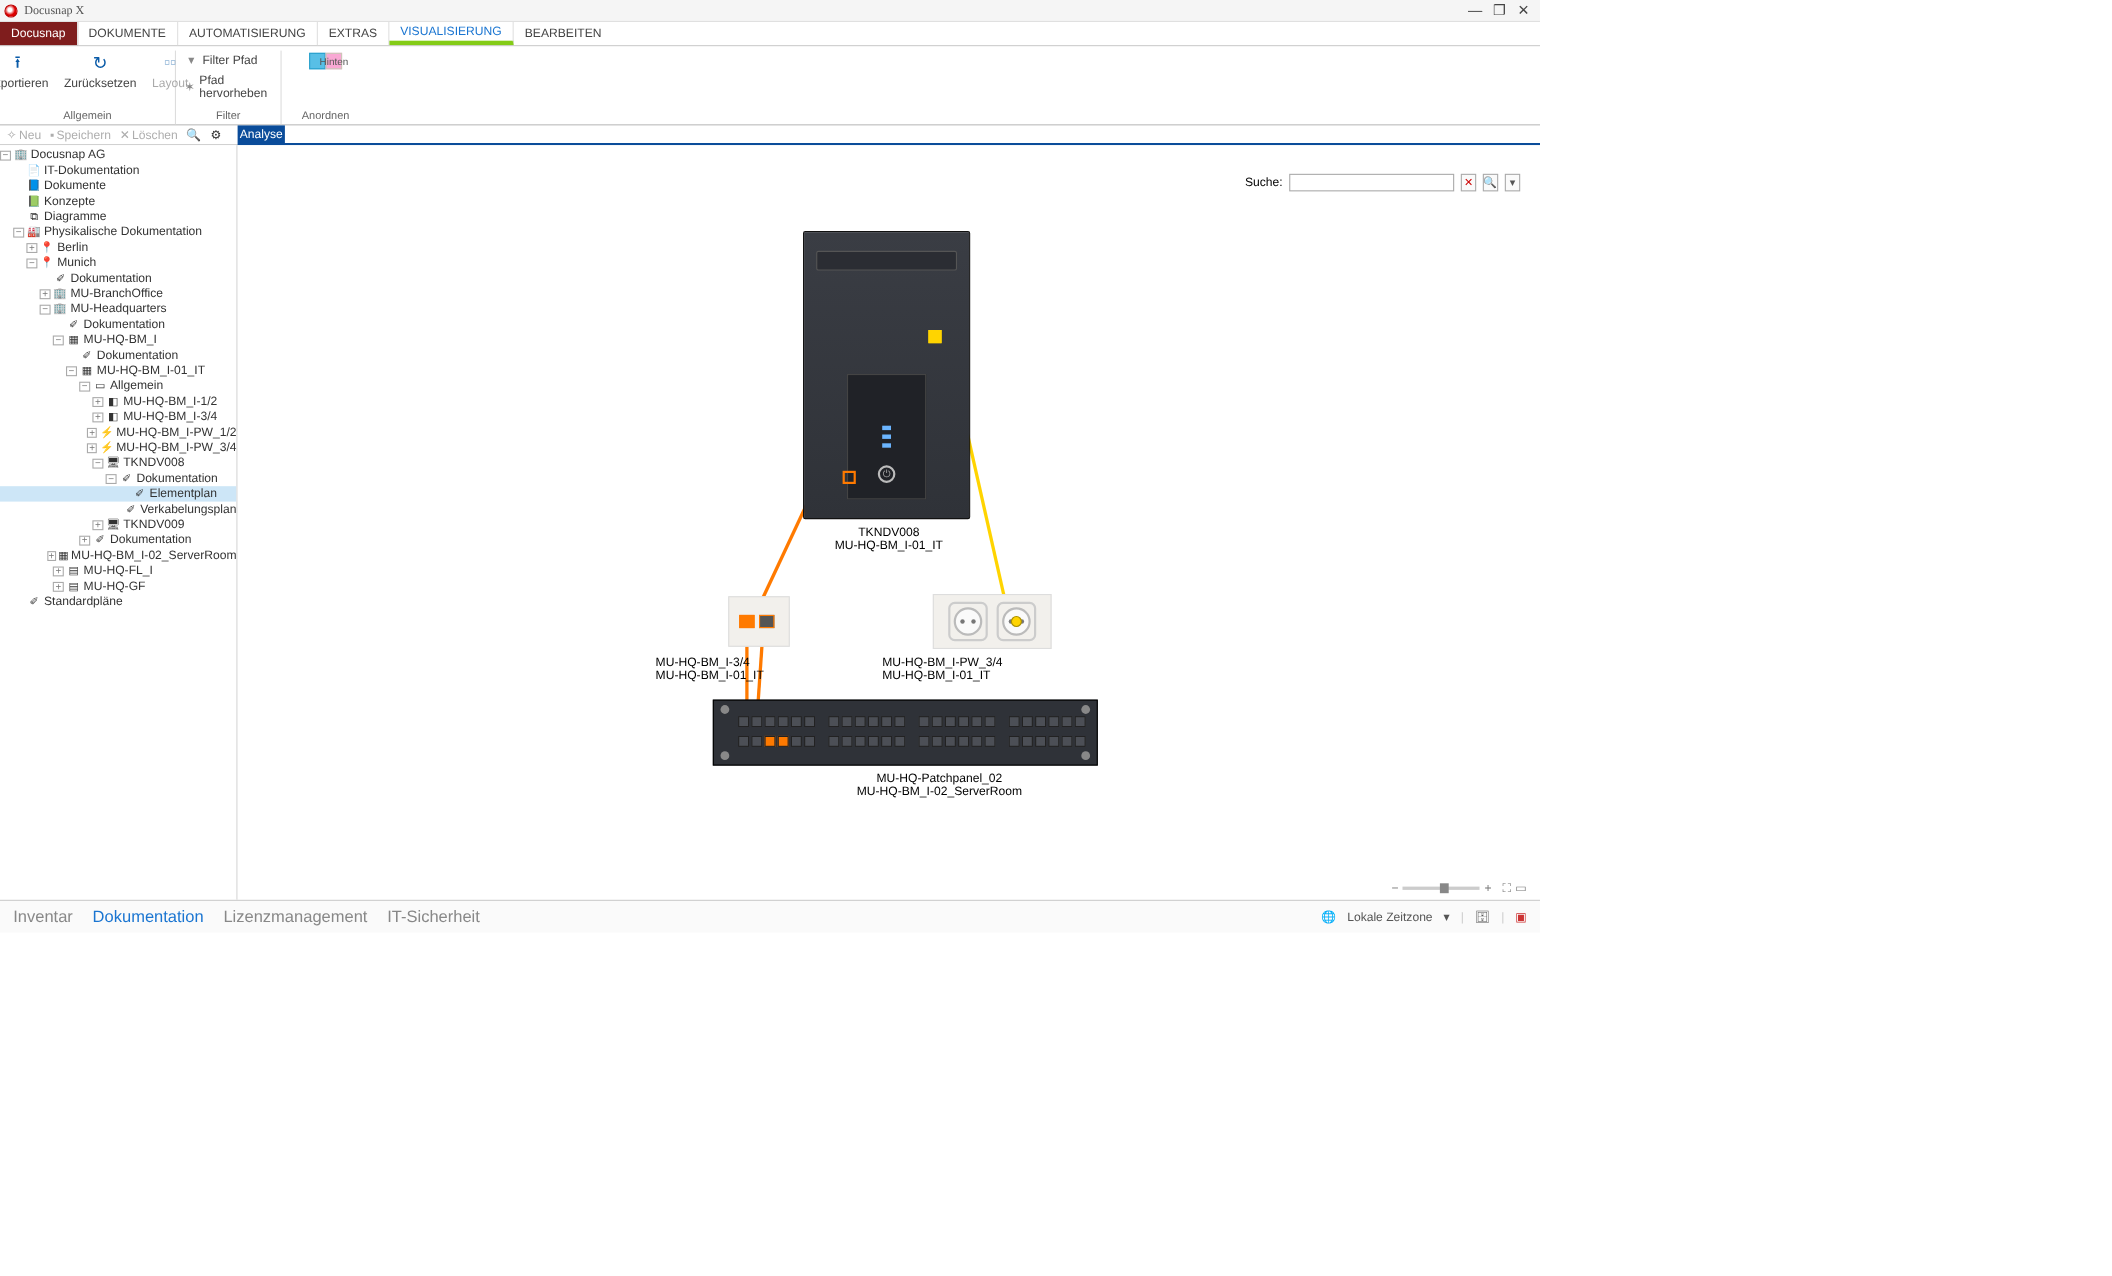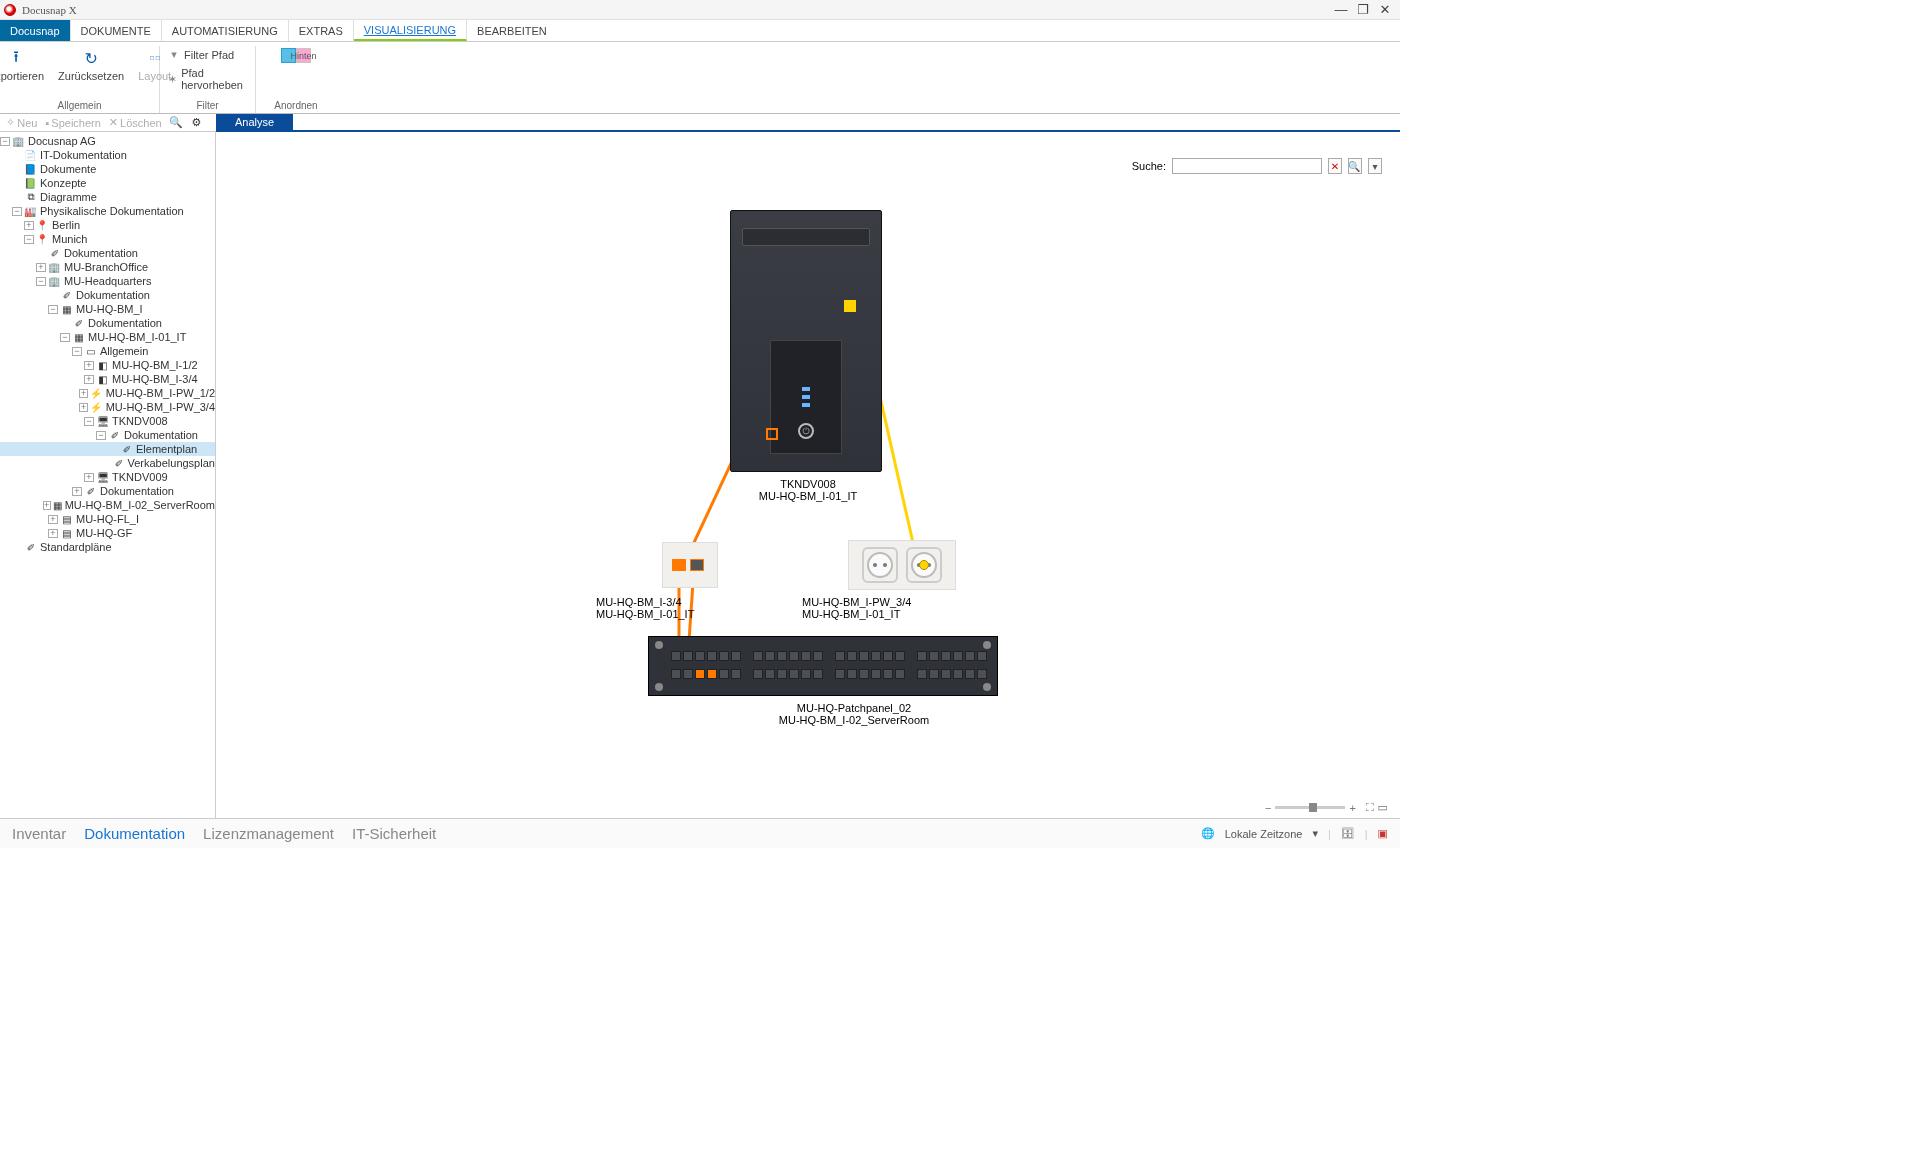--- a/index.html
+++ b/index.html
@@ -4,22 +4,22 @@
 <style>
   * { box-sizing: border-box; margin: 0; padding: 0; font-family: 'Segoe UI', Tahoma, sans-serif; font-size: 11px; }
   body { background: #fff; width: 1400px; height: 848px; overflow: hidden; position: relative; }
   .titlebar { height: 20px; background: #f5f5f5; display: flex; align-items: center; padding: 0 4px; border-bottom: 1px solid #e0e0e0; }
   .titlebar .app-icon { width: 12px; height: 12px; background: radial-gradient(circle at 40% 40%, #fff 20%, #d00 55%); border-radius: 50%; margin-right: 6px; border:1px solid #b00;}
   .titlebar .title { color: #555; font-family: Liberation Serif, serif; }
   .titlebar .spacer { flex: 1; }
   .titlebar .winbtn { width: 22px; text-align: center; color: #444; cursor: pointer; font-size: 13px; }
   .menubar { height: 22px; background: #fff; border-bottom: 1px solid #ccc; display: flex; align-items: stretch; }
   .menu-tab { padding: 0 10px; display: flex; align-items: center; color: #444; border-right: 1px solid #e0e0e0; }
-  .menu-tab.file { background: #0369a1; color: #fff; }
-  .menu-tab.active { color: #1a75d1; border-bottom: 2px solid #84cc16; text-decoration: underline; }
+  .menu-tab.file { background: #7f1d1d; color: #fff; }
+  .menu-tab.active { color: #1a75d1; border-bottom: 4px solid #84cc16; }
   .ribbon { height: 72px; border-bottom: 1px solid #bbb; display: flex; padding-top: 4px; }
   .ribbon-group { display: flex; flex-direction: column; align-items: center; padding: 0 8px; border-right: 1px solid #ddd; }
   .ribbon-group .items { display: flex; gap: 6px; flex: 1; align-items: flex-start; }
   .ribbon-group .group-label { font-size: 10px; color: #666; padding: 2px 0; }
   .ribbon-btn { display: flex; flex-direction: column; align-items: center; gap: 2px; padding: 2px 4px; color: #444; }
   .ribbon-btn .ico { width: 20px; height: 20px; display: flex; align-items: center; justify-content: center; font-size: 16px; color: #0a5ba8; }
   .ribbon-btn.disabled { opacity: .45; }
   .ribbon-small-list { display:flex; flex-direction:column; gap:2px; padding-top:2px;}
   .ribbon-small { display:flex; align-items:center; gap:4px; color:#444;}
   .ribbon-small .mini-ico { width:12px; text-align:center; color:#888;}
@@ -35,21 +35,21 @@
   .workarea { position: absolute; top: 132px; bottom: 30px; left: 0; right: 0; display: flex; }
   .treepane { width: 216px; border-right: 1px solid #ccc; overflow: auto; background: #fff; padding-top: 2px; }
   .tree-node { display: flex; align-items: center; height: 14px; white-space: nowrap; color: #333; }
   .tree-toggle { width: 10px; text-align: center; color: #777; font-size: 9px; border:1px solid #aaa; height:9px; line-height:7px; margin-right:2px; background:#fff;}
   .tree-spacer { width: 12px; }
   .tree-icon { width: 14px; text-align: center; font-size: 10px; }
   .tree-label { padding-left: 2px; text-align: right; }
   .tree-node.selected { background: #cde6f7; }
   .tree-node.selected .tree-label{ background:#cde6f7;}
   .mainpane { flex: 1; position: relative; background: #fff; overflow: hidden; }
-  .analyse-tab-real { height: 16px; background: #0a4c9a; color: #fff; padding: 0 19px; display: inline-flex; align-items: center; position:absolute; top:0; left:0;}
+  .analyse-tab-real { height: 16px; background: #0a4c9a; color: #fff; padding: 0 2px; display: inline-flex; align-items: center; position:absolute; top:0; left:0;}
   .analyse-border { position:absolute; top:16px; left:0; right:0; border-top:2px solid #0a4c9a;}
   .canvas-wrap { position:absolute; top:18px; left:0; right:0; bottom:0;}
   .searchbar { position: absolute; top: 8px; right: 18px; display: flex; align-items: center; gap: 6px; }
   .searchbar input { width: 150px; height: 16px; border: 1px solid #aaa; padding: 0 3px; font-size:11px;}
   .searchbar .sbtn { width: 14px; height: 16px; border: 1px solid #aaa; display: flex; align-items:center; justify-content:center; font-size:10px; color:#555; background:#fafafa;}
   .searchbar .sbtn.red{color:#c00;}
   .diagram { position: absolute; inset: 0; }
   .tower { position:absolute; left:728px; top:62px; width:152px; height:262px; }
   .tower-body { width:100%; height:100%; background:linear-gradient(180deg,#3a3d44 0%, #2f3238 100%); border:1px solid #111; border-radius:2px;}
   .tower .drive { position:absolute; top:18px; left:12px; right:12px; height:18px; border:1px solid #555; background:#2b2d33; border-radius:2px;}

